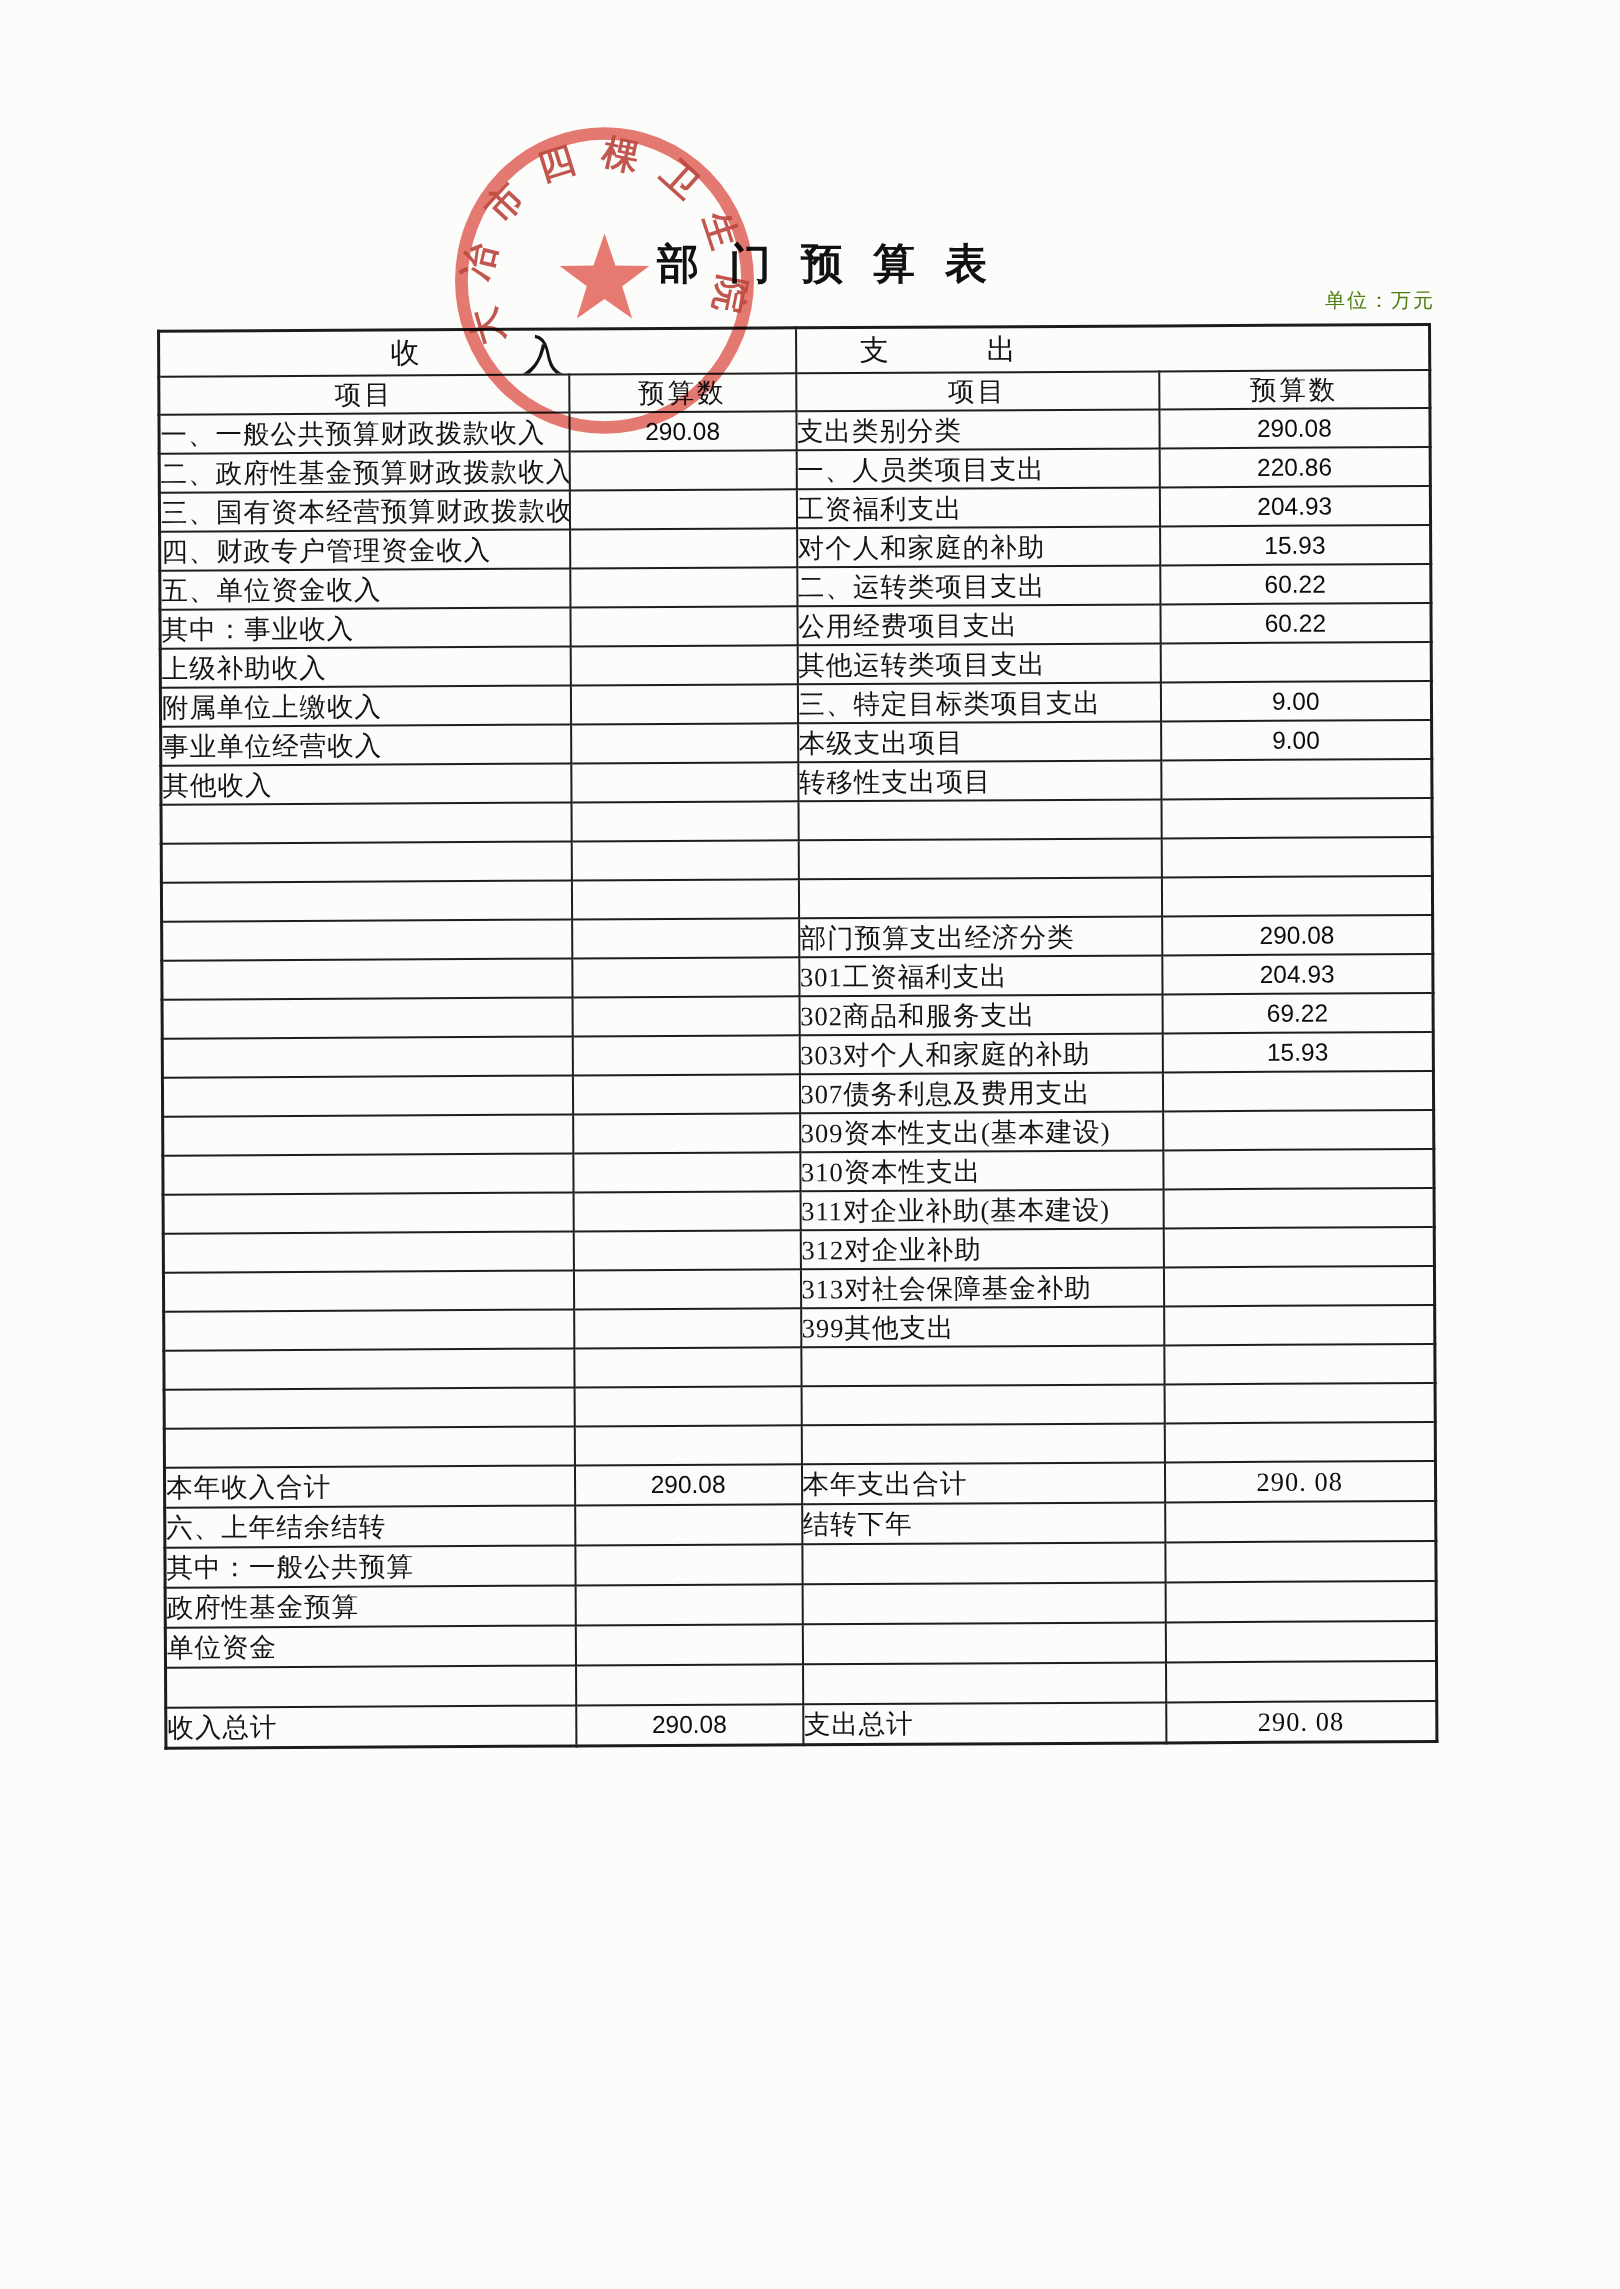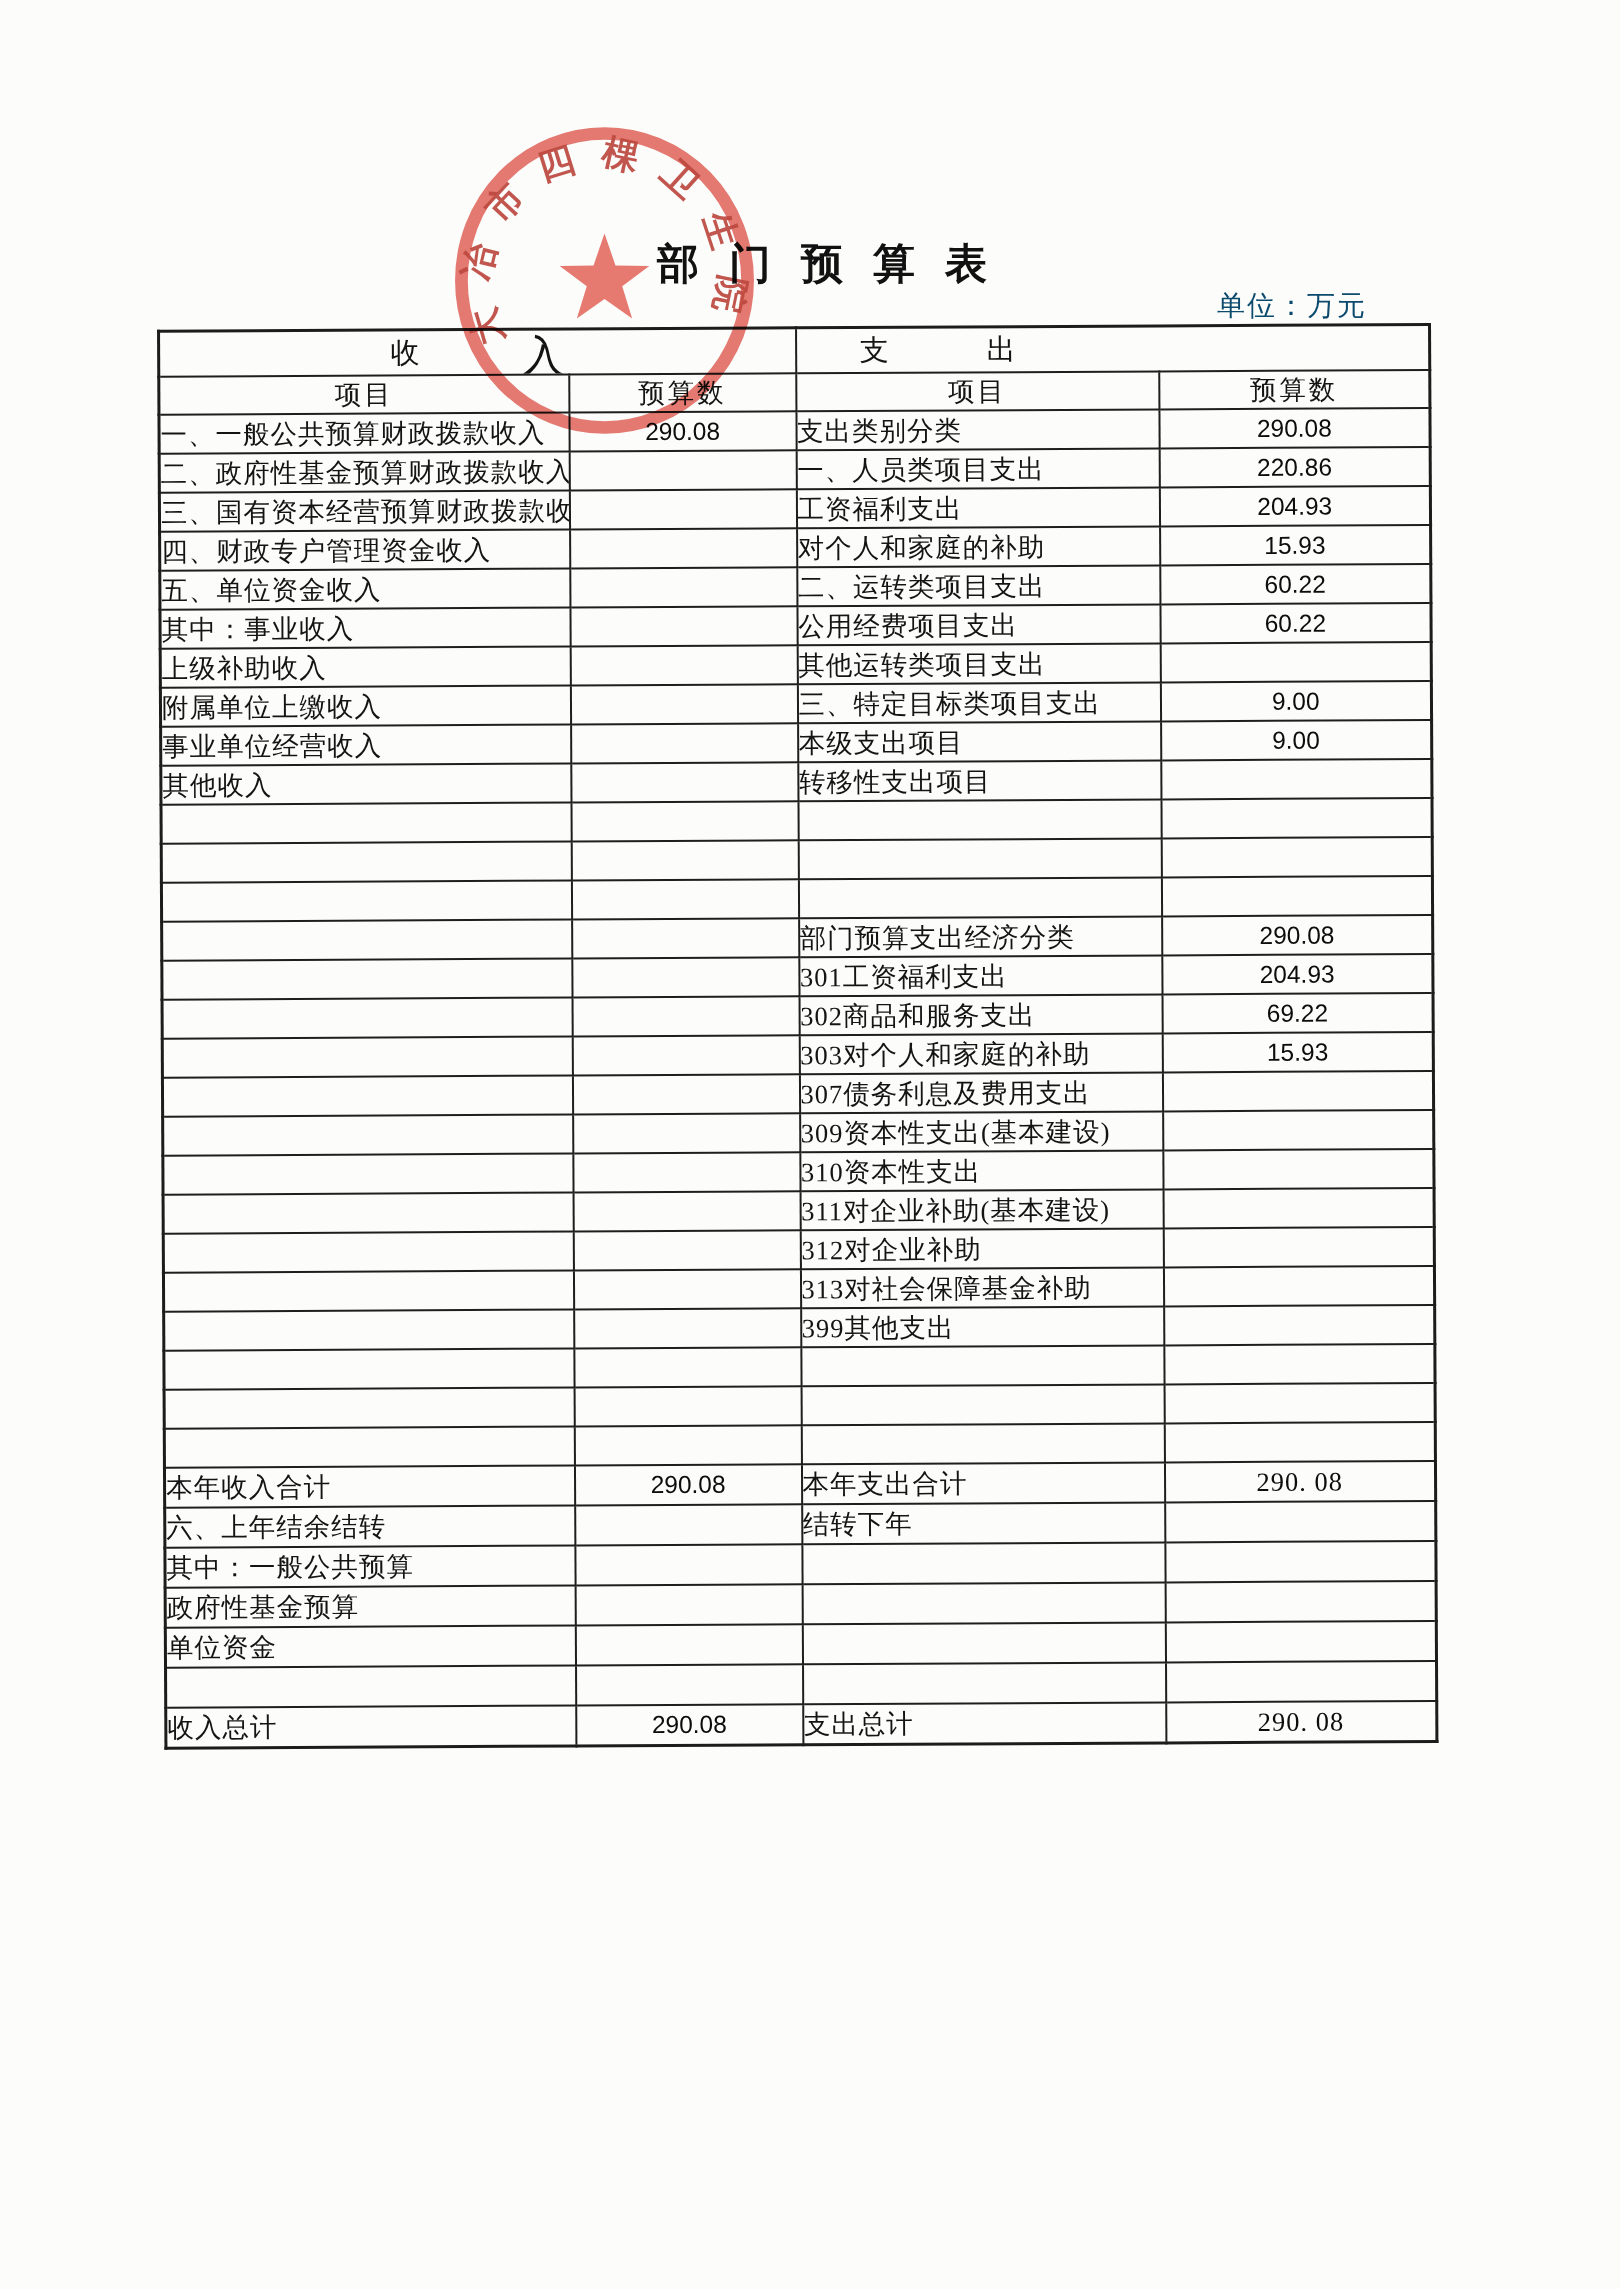--- a/index.html
+++ b/index.html
@@ -15,22 +15,22 @@
   
   .title{
     position:absolute;top:236px;left:0;width:100%;
     margin:0;text-align:center;
     font-family:"Liberation Sans","DejaVu Sans",sans-serif;
     font-weight:bold;font-size:42px;letter-spacing:30px;
     text-indent:54px;
     color:#111;
   }
   .unit{
-    position:absolute;top:287px;left:1073px;width:294px;
-    text-align:right;font-size:28px;letter-spacing:2px;color:#0c4a6e;
+    position:absolute;top:287px;left:1141px;width:294px;
+    text-align:right;font-size:20px;letter-spacing:2px;color:#4d7c0f;
   }
   
   table.budget{
     position:absolute;left:157px;top:323px;
     width:1270px;
     border-collapse:collapse;table-layout:fixed;
     transform:rotate(-0.3deg);transform-origin:top right;
   }
   table.budget{border:3.9px solid #1c1c1c;}
   table.budget th,table.budget td{

